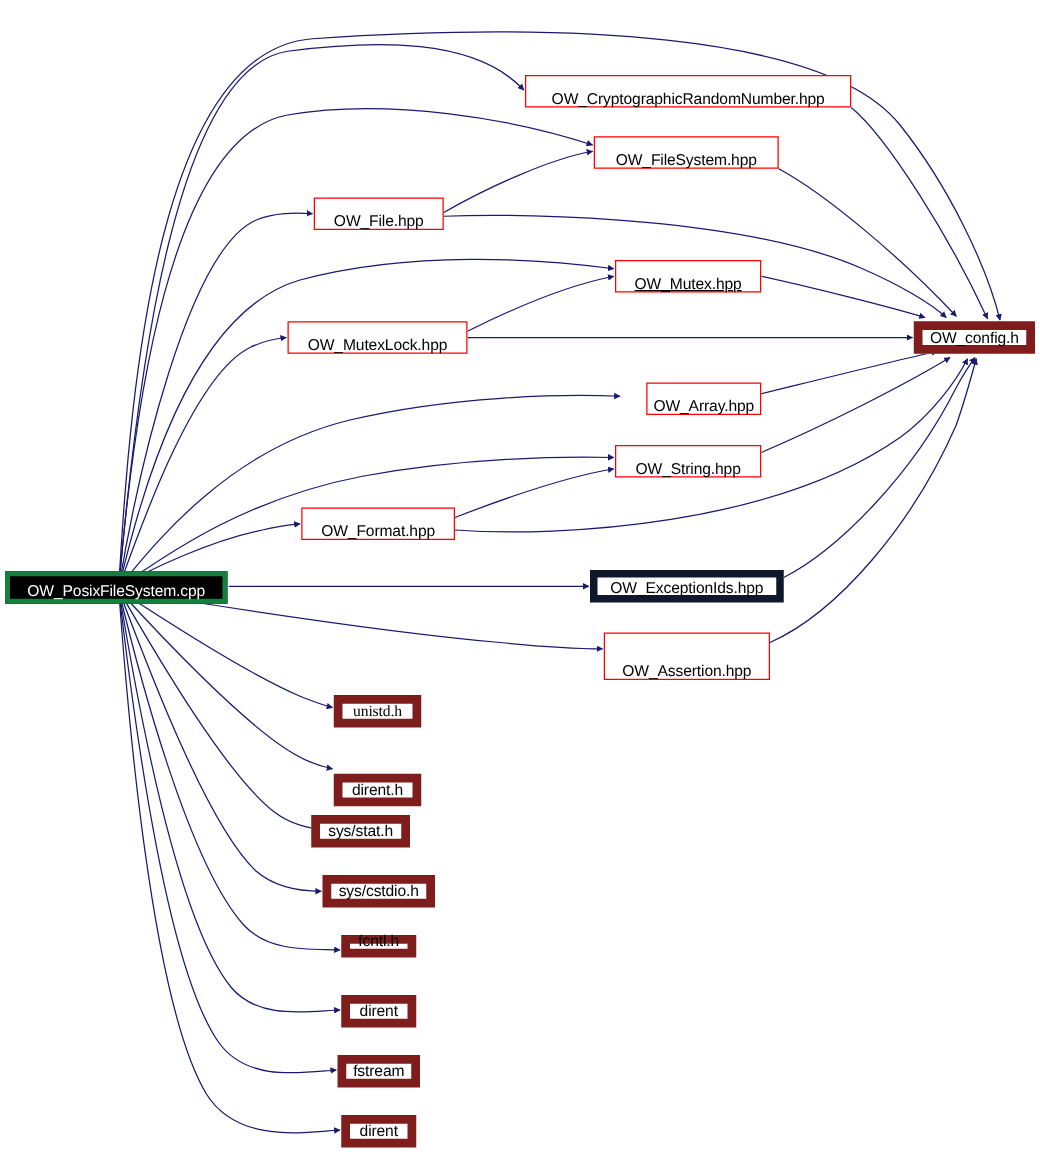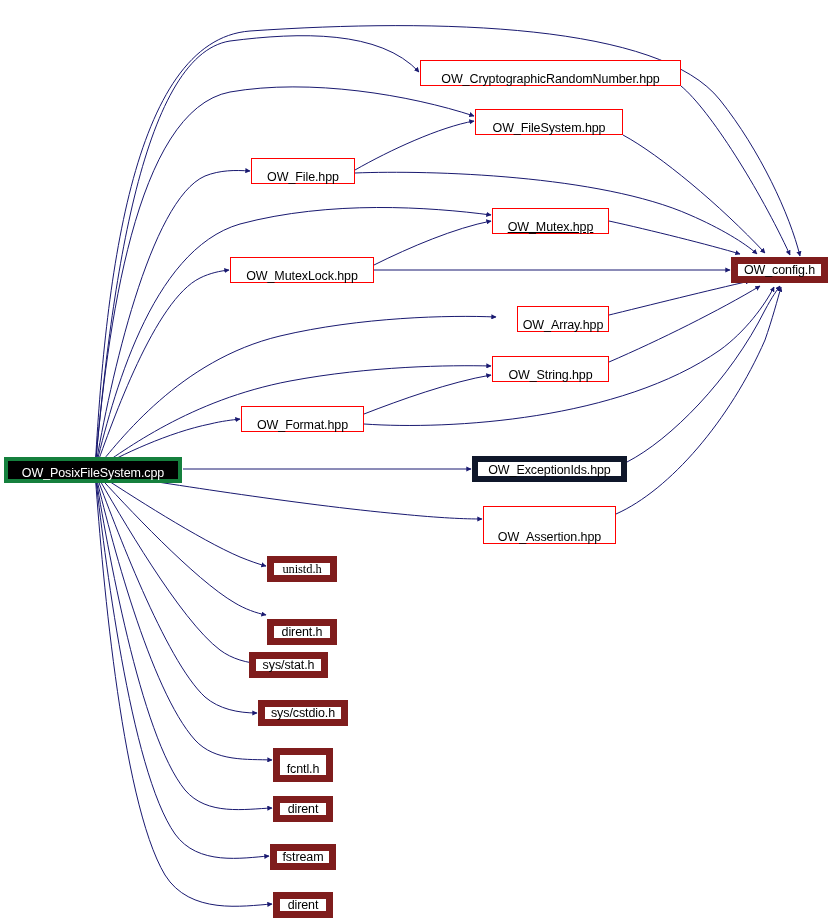--- a/index.html
+++ b/index.html
@@ -140,21 +140,21 @@
       </div>
       <div class="node sys" style="left: 267px; top: 604px; width: 70px; height: 26px; margin-top: 15px;">
         <span>dirent.h</span>
       </div>
       <div class="node sys" style="left: 249px; top: 652px; width: 79px; height: 26px;">
         <span>sys/stat.h</span>
       </div>
       <div class="node sys" style="left: 258px; top: 700px; width: 90px; height: 26px;">
         <span>sys/cstdio.h</span>
       </div>
-      <div class="node sys" style="left: 273px; top: 748px; width: 60px; height: 34px;">
+      <div class="node sys" style="left: 273px; top: 748px; width: 60px; height: 18px;">
         <span>fcntl.h</span>
       </div>
       <div class="node sys" style="left: 273px; top: 796px; width: 60px; height: 26px;">
         <span>dirent</span>
       </div>
       <div class="node sys" style="left: 270px; top: 844px; width: 66px; height: 26px;">
         <span>fstream</span>
       </div>
       <div class="node sys" style="left: 273px; top: 892px; width: 60px; height: 26px;">
         <span>dirent</span>

